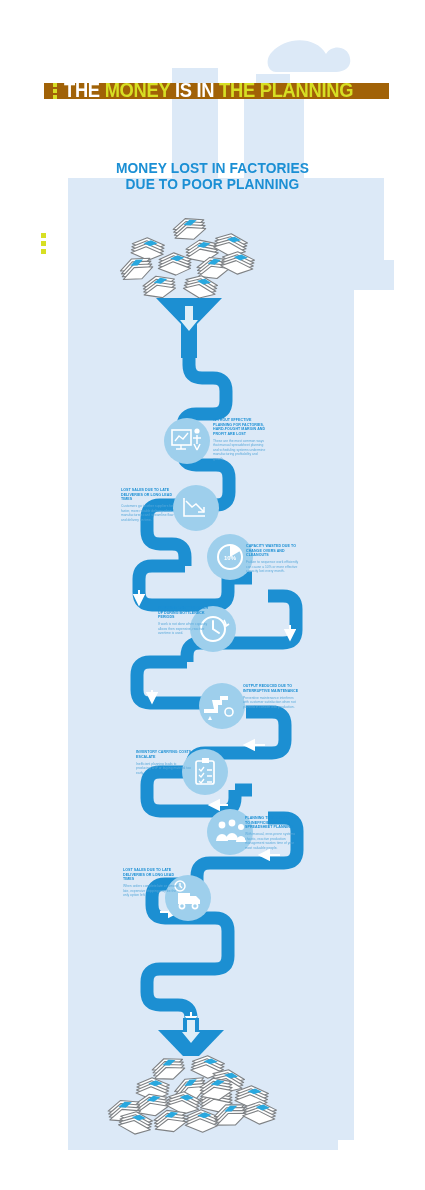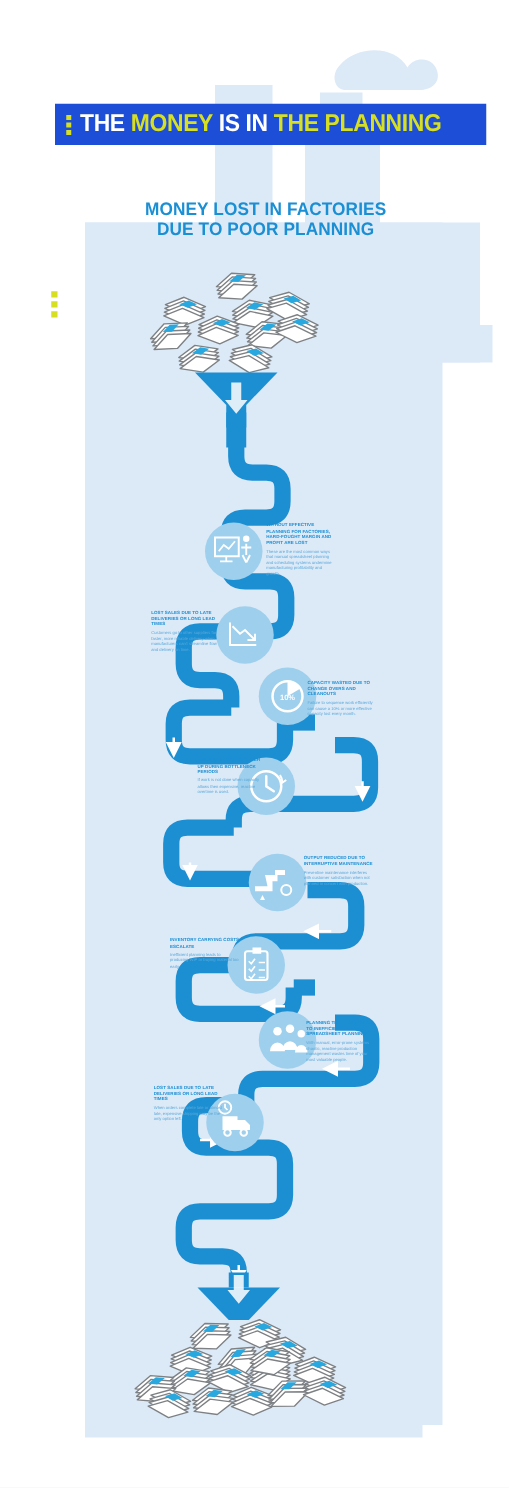--- a/index.html
+++ b/index.html
@@ -8,22 +8,22 @@
     width:425px; height:1190px; position:relative; overflow:hidden;
     font-family:"Liberation Sans", sans-serif;
     background:#ffffff;
   }
 
   
   .bg-factory{ position:absolute; left:0; top:0; width:425px; height:1190px; z-index:0; }
 
   
   .header-bar{
-    position:absolute; left:44px; top:83px; width:345px; height:33px;
-    background:#1d4ed8; z-index:6;
+    position:absolute; left:44px; top:83px; width:345px; height:16px;
+    background:#a16207; z-index:6;
     display:flex; align-items:center; padding-left:9px;
   }
   .hdr-dots{ display:flex; flex-direction:column; gap:2px; margin-right:7px; }
   .hdr-dots i{ display:block; width:4px; height:4px; background:#D7DF23; }
   .hdr-text{
     font-family:"Liberation Sans", sans-serif;
     font-weight:bold; font-size:19.5px; letter-spacing:-0.3px;
     white-space:nowrap; line-height:1; transform:scaleX(0.94); transform-origin:left center;
   }
   .hdr-text .w{ color:#ffffff; }

